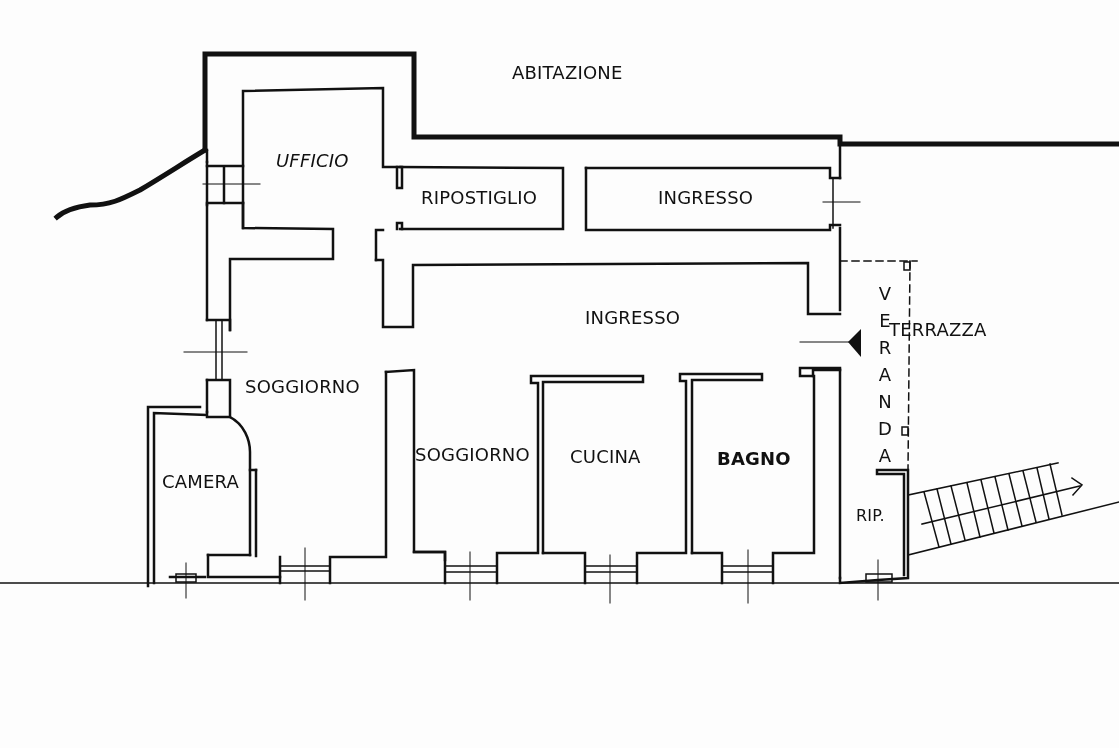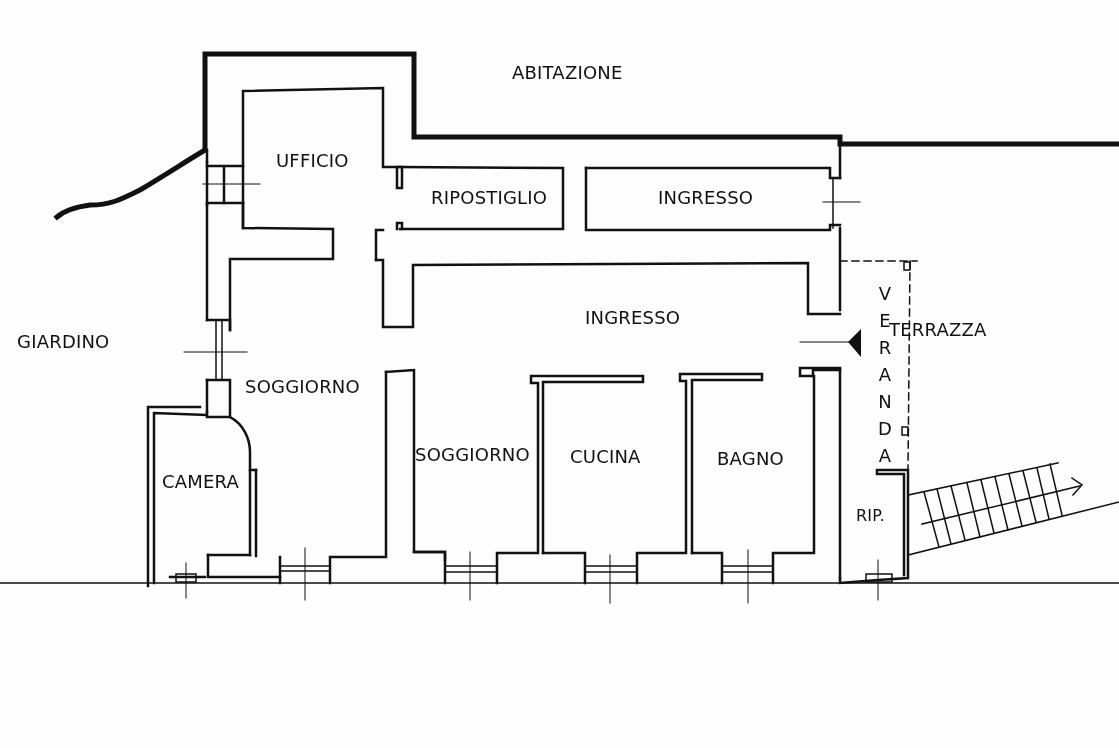--- a/index.html
+++ b/index.html
@@ -168,31 +168,30 @@
         <line x1="995" y1="477" x2="1008" y2="530"></line>
         <line x1="1009" y1="474" x2="1022" y2="526"></line>
         <line x1="1023" y1="471" x2="1036" y2="522"></line>
         <line x1="1037" y1="468" x2="1049" y2="519"></line>
         <line x1="1050" y1="464" x2="1062" y2="515"></line>
       </g>
     </g>
   </svg>
 
   <div class="lbl lbl-big" style="left:512px; top:64px;">ABITAZIONE</div>
-  <div class="lbl lbl-big" style="left:17px; top:333px;">GIARDINO</div>
   <div class="lbl lbl-big" style="left:889px; top:321px;">TERRAZZA</div>
 
-  <div class="lbl lbl-room" style="left:276px; top:152px;">UFFICIO</div>
-  <div class="lbl lbl-room" style="left:431px; top:189px;">RIPOSTIGLIO</div>
+  <div class="lbl lbl-room" style="left:276px; top:152px;font-style:italic;">UFFICIO</div>
+  <div class="lbl lbl-room" style="left:421px; top:189px;">RIPOSTIGLIO</div>
   <div class="lbl lbl-room" style="left:658px; top:189px;">INGRESSO</div>
   <div class="lbl lbl-room" style="left:585px; top:309px;text-align:center;">INGRESSO</div>
   <div class="lbl lbl-room" style="left:245px; top:378px;">SOGGIORNO</div>
   <div class="lbl lbl-room" style="left:415px; top:446px;">SOGGIORNO</div>
   <div class="lbl lbl-room" style="left:570px; top:448px;">CUCINA</div>
-  <div class="lbl lbl-room" style="left:717px; top:450px;">BAGNO</div>
+  <div class="lbl lbl-room" style="left:717px; top:450px;font-weight:bold;">BAGNO</div>
   <div class="lbl lbl-room" style="left:162px; top:473px;">CAMERA</div>
   <div class="lbl lbl-small" style="left:856px; top:508px;">RIP.</div>
 
   <div class="vert" style="left:875px; top:280px;">
     <span>V</span>
     <span>E</span>
     <span>R</span>
     <span>A</span>
     <span>N</span>
     <span>D</span>

